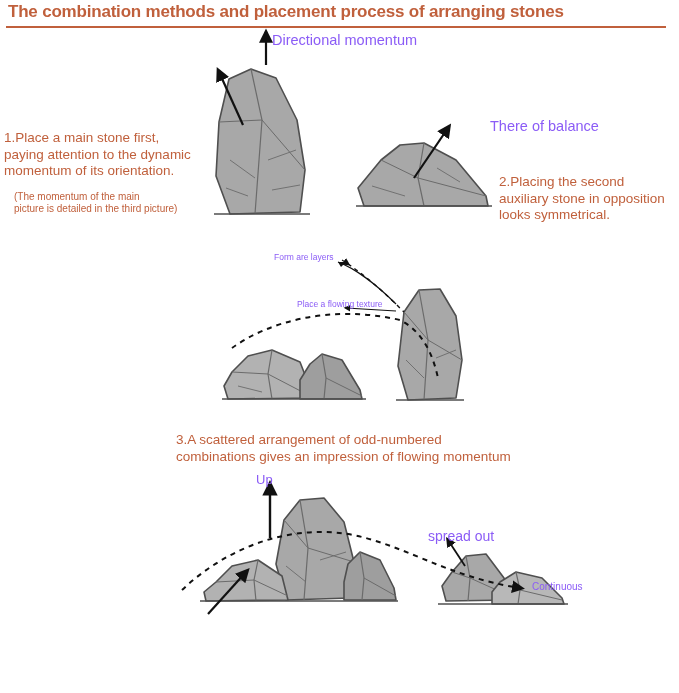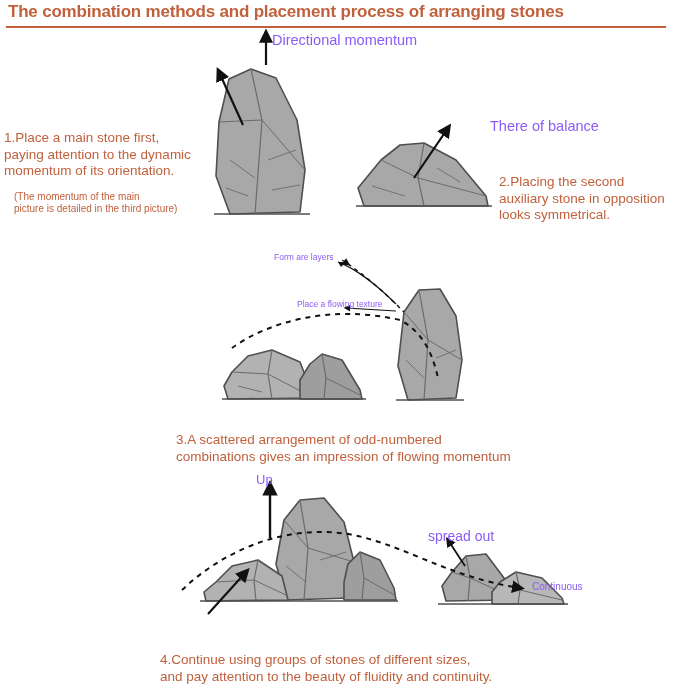--- a/index.html
+++ b/index.html
@@ -189,16 +189,14 @@
   <div class="caption c1">1.Place a main stone first,
 paying attention to the dynamic
 momentum of its orientation.</div>
   <div class="note-small c1note">(The momentum of the main
  picture is detailed in the third picture)</div>
   <div class="caption c2">2.Placing the second
 auxiliary stone in opposition
 looks symmetrical.</div>
   <div class="caption c3">3.A scattered arrangement of odd-numbered
 combinations gives an impression of flowing momentum</div>
-  <div class="caption c4">4.Continue using groups of stones of different sizes,
-and pay attention to the beauty of fluidity and continuity.</div>
 
 </div>
 
 </body></html>

